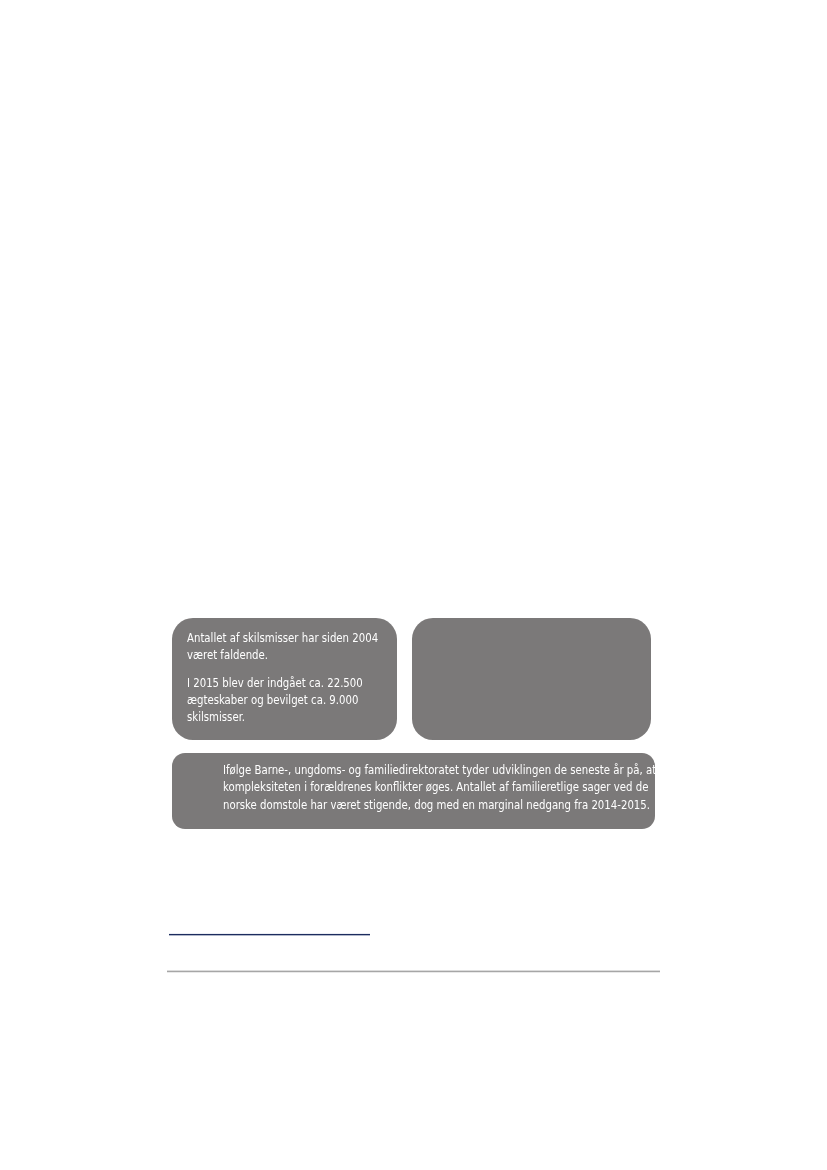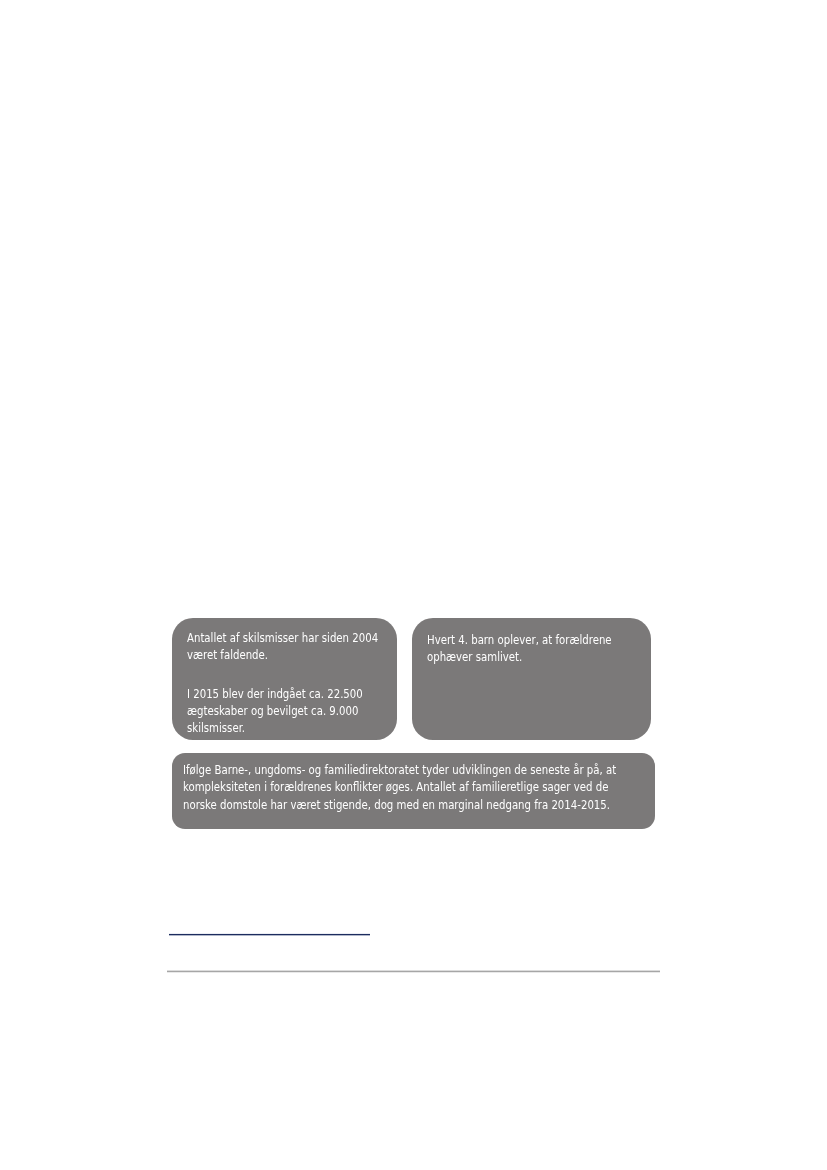--- a/index.html
+++ b/index.html
@@ -13,24 +13,24 @@
   
   .callout{position:absolute;background:#7b7979;border-radius:21px;box-sizing:border-box;}
 
   #callout-1{left:172px;  top:618px;  width:225px; height:122px;}
   #callout-2{left:412px;  top:618px;  width:239px; height:122px;}
   #callout-3{left:172px;  top:753px;  width:483px; height:76px; border-radius:13px;}
 
   .callout-text{position:absolute;left:0;top:0;width:100%;}
   #callout-1 .callout-text{padding-left:14.8px; padding-top:10.7px;}
   #callout-2 .callout-text{padding-left:15.0px; padding-top:12.6px;}
-  #callout-3 .callout-text{padding-left:11.2px; padding-top:7.9px;}
+  #callout-3 .callout-text{padding-left:11.2px; padding-top:7.9px;margin-left:40px;}
 
   .para{margin:0;padding:0;}
-  .para + .para{margin-top:21px;}
+  .para + .para{margin-top:10px;}
 
   .line{display:block;color:#ffffff;font-size:12.5px;line-height:17.4px;
         white-space:pre;transform:scaleX(0.903);transform-origin:left center;}
 
   
   .rule{position:absolute;height:3px;}
 
   #footnote-link-rule{left:169px; top:933px; width:201px;
       background:linear-gradient(to bottom,
         #eceef4 0%, #eceef4 33.3%,
@@ -57,24 +57,20 @@
       <p class="para">
         <span class="line">I 2015 blev der indgået ca. 22.500</span>
         <span class="line">ægteskaber og bevilget ca. 9.000</span>
         <span class="line">skilsmisser.</span>
       </p>
     </div>
   </div>
 
   <div class="callout" id="callout-2">
     <div class="callout-text">
-      <p class="para">
-        <span class="line">Hvert 4. barn oplever, at forældrene</span>
-        <span class="line">ophæver samlivet.</span>
-      </p>
     </div>
   </div>
 
   <div class="callout" id="callout-3">
     <div class="callout-text">
       <p class="para">
         <span class="line">Ifølge Barne-, ungdoms- og familiedirektoratet tyder udviklingen de seneste år på, at</span>
         <span class="line">kompleksiteten i forældrenes konflikter øges. Antallet af familieretlige sager ved de</span>
         <span class="line">norske domstole har været stigende, dog med en marginal nedgang fra 2014-2015.</span>
       </p>

